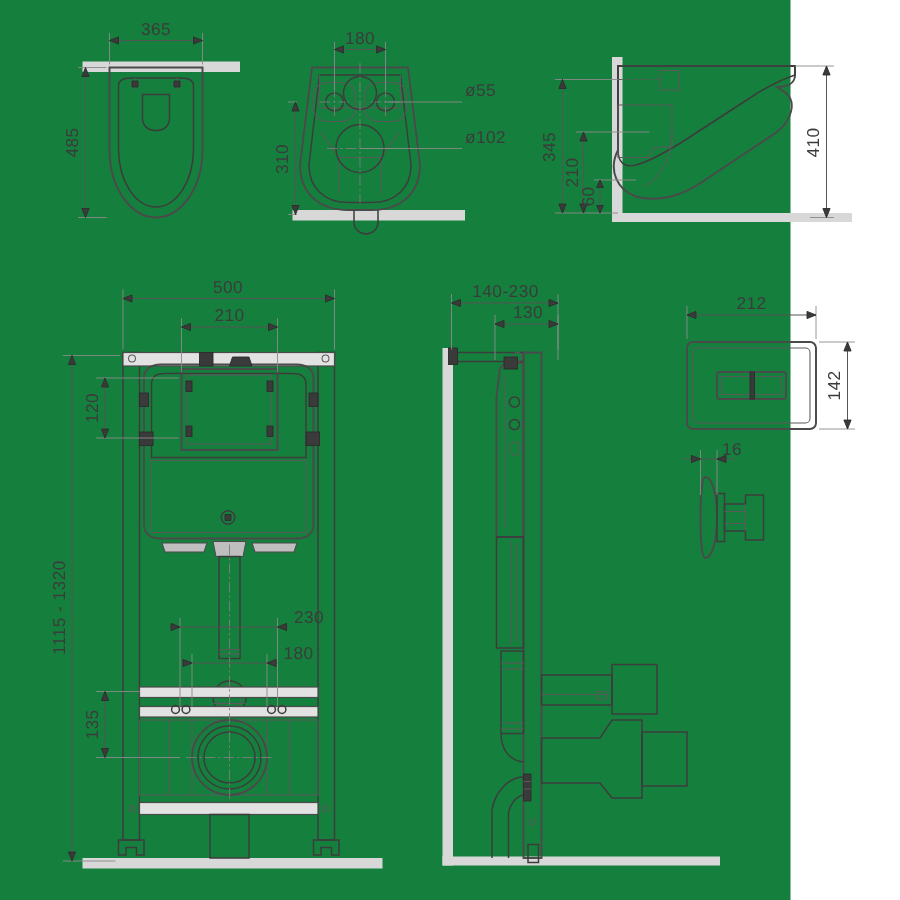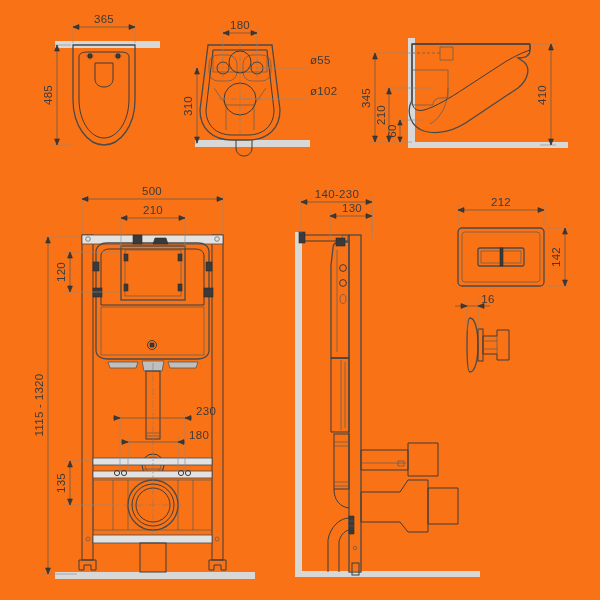--- a/index.html
+++ b/index.html
@@ -1,18 +1,18 @@
 <!DOCTYPE html>
 <html><head>
 <meta charset="utf-8">
 <style>
   html,body{margin:0;padding:0;background:#ffffff;}
   body{width:600px;height:600px;overflow:hidden;
        font-family:"Liberation Sans",sans-serif;}
-  #sheet{position:relative;width:600px;height:600px;background:#f97316;}
+  #sheet{position:relative;width:527px;height:600px;background:#15803d;}
   svg{display:block;}
   text{font-family:"Liberation Sans",sans-serif;fill:#3b3b3b;}
   .dimtxt{font-size:11.5px;letter-spacing:0.3px;}
   .ln{fill:none;stroke:#3c3c3c;stroke-width:1;}
   .ln2{fill:none;stroke:#4a4a4a;stroke-width:1.3;}
   .thin{fill:none;stroke:#5a5a5a;stroke-width:0.7;}
   .ext{fill:none;stroke:#8a8a8a;stroke-width:0.6;}
   .dim{fill:none;stroke:#555;stroke-width:0.7;}
   .ctr{fill:none;stroke:#7d7d7d;stroke-width:0.6;stroke-dasharray:7 2 1.5 2;}
   .wall{fill:#d8d8d8;stroke:none;}

